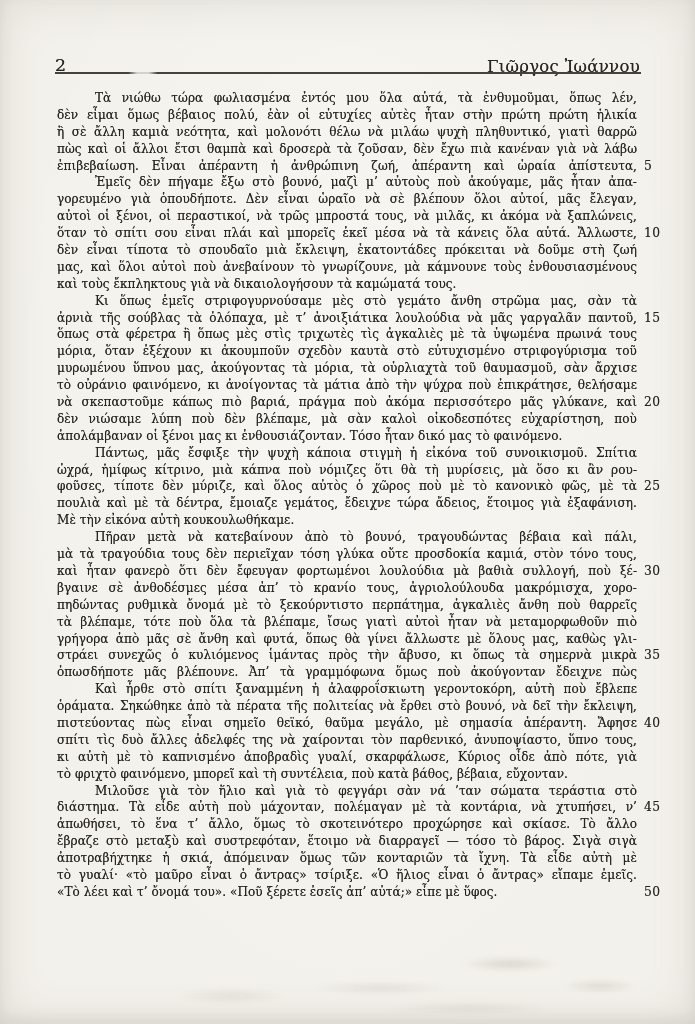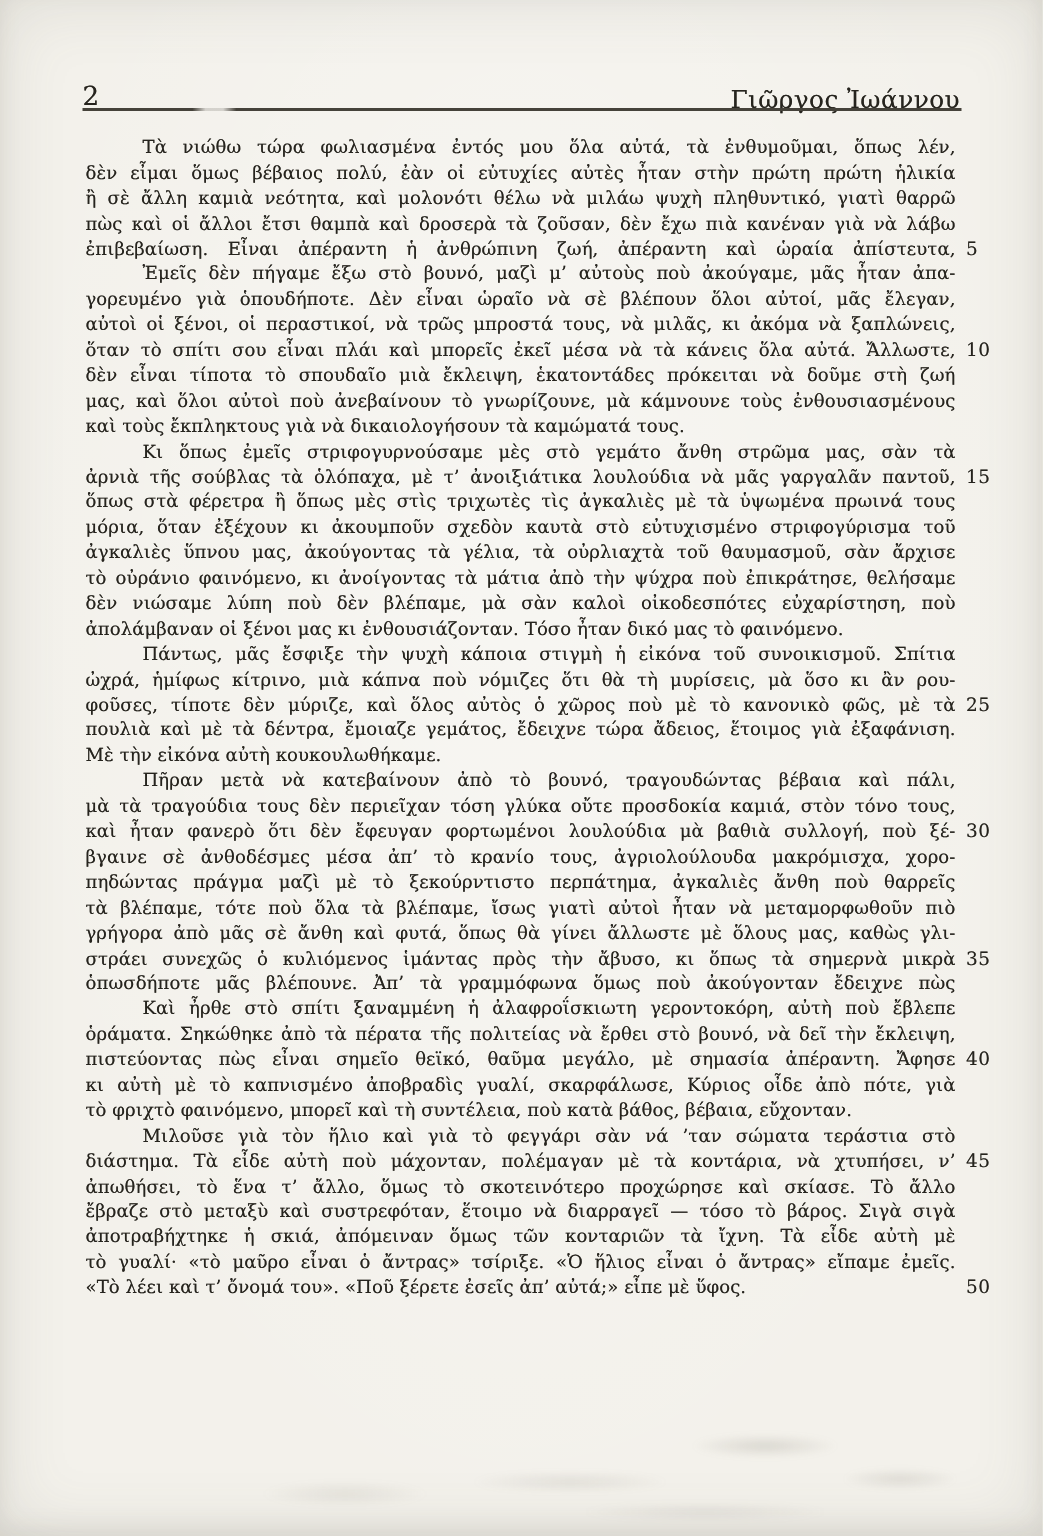--- a/index.html
+++ b/index.html
@@ -91,41 +91,43 @@
       <div class="line"><span class="line-text">γορευμένο γιὰ ὁπουδήποτε. Δὲν εἶναι ὡραῖο νὰ σὲ βλέπουν ὅλοι αὐτοί, μᾶς ἔλεγαν,</span></div>
       <div class="line"><span class="line-text">αὐτοὶ οἱ ξένοι, οἱ περαστικοί, νὰ τρῶς μπροστά τους, νὰ μιλᾶς, κι ἀκόμα νὰ ξαπλώνεις,</span></div>
       <div class="line"><span class="line-text">ὅταν τὸ σπίτι σου εἶναι πλάι καὶ μπορεῖς ἐκεῖ μέσα νὰ τὰ κάνεις ὅλα αὐτά. Ἄλλωστε,</span><span class="lineno">10</span></div>
       <div class="line"><span class="line-text">δὲν εἶναι τίποτα τὸ σπουδαῖο μιὰ ἔκλειψη, ἑκατοντάδες πρόκειται νὰ δοῦμε στὴ ζωή</span></div>
       <div class="line"><span class="line-text">μας, καὶ ὅλοι αὐτοὶ ποὺ ἀνεβαίνουν τὸ γνωρίζουνε, μὰ κάμνουνε τοὺς ἐνθουσιασμένους</span></div>
       <div class="line para-end"><span class="line-text">καὶ τοὺς ἔκπληκτους γιὰ νὰ δικαιολογήσουν τὰ καμώματά τους.</span></div>
       <div class="line indent"><span class="line-text">Κι ὅπως ἐμεῖς στριφογυρνούσαμε μὲς στὸ γεμάτο ἄνθη στρῶμα μας, σὰν τὰ</span></div>
       <div class="line"><span class="line-text">ἀρνιὰ τῆς σούβλας τὰ ὁλόπαχα, μὲ τ’ ἀνοιξιάτικα λουλούδια νὰ μᾶς γαργαλᾶν παντοῦ,</span><span class="lineno">15</span></div>
       <div class="line"><span class="line-text">ὅπως στὰ φέρετρα ἢ ὅπως μὲς στὶς τριχωτὲς τὶς ἀγκαλιὲς μὲ τὰ ὑψωμένα πρωινά τους</span></div>
       <div class="line"><span class="line-text">μόρια, ὅταν ἐξέχουν κι ἀκουμποῦν σχεδὸν καυτὰ στὸ εὐτυχισμένο στριφογύρισμα τοῦ</span></div>
-      <div class="line"><span class="line-text">ἀγκαλιὲς ὕπνου μας, ἀκούγοντας τὰ γέλια, τὰ οὐρλιαχτὰ τοῦ θαυμασμοῦ, σὰν ἄρχισε</span></div>
+      <div class="line"><span class="line-text">μυρωμένου ὕπνου μας, ἀκούγοντας τὰ μόρια, τὰ οὐρλιαχτὰ τοῦ θαυμασμοῦ, σὰν ἄρχισε</span></div>
       <div class="line"><span class="line-text">τὸ οὐράνιο φαινόμενο, κι ἀνοίγοντας τὰ μάτια ἀπὸ τὴν ψύχρα ποὺ ἐπικράτησε, θελήσαμε</span></div>
+      <div class="line"><span class="line-text">νὰ σκεπαστοῦμε κάπως πιὸ βαριά, πράγμα ποὺ ἀκόμα περισσότερο μᾶς γλύκανε, καὶ</span><span class="lineno">20</span></div>
       <div class="line"><span class="line-text">δὲν νιώσαμε λύπη ποὺ δὲν βλέπαμε, μὰ σὰν καλοὶ οἰκοδεσπότες εὐχαρίστηση, ποὺ</span></div>
       <div class="line para-end"><span class="line-text">ἀπολάμβαναν οἱ ξένοι μας κι ἐνθουσιάζονταν. Τόσο ἦταν δικό μας τὸ φαινόμενο.</span></div>
       <div class="line indent"><span class="line-text">Πάντως, μᾶς ἔσφιξε τὴν ψυχὴ κάποια στιγμὴ ἡ εἰκόνα τοῦ συνοικισμοῦ. Σπίτια</span></div>
       <div class="line"><span class="line-text">ὠχρά, ἡμίφως κίτρινο, μιὰ κάπνα ποὺ νόμιζες ὅτι θὰ τὴ μυρίσεις, μὰ ὅσο κι ἂν ρου-</span></div>
       <div class="line"><span class="line-text">φοῦσες, τίποτε δὲν μύριζε, καὶ ὅλος αὐτὸς ὁ χῶρος ποὺ μὲ τὸ κανονικὸ φῶς, μὲ τὰ</span><span class="lineno">25</span></div>
       <div class="line"><span class="line-text">πουλιὰ καὶ μὲ τὰ δέντρα, ἔμοιαζε γεμάτος, ἔδειχνε τώρα ἄδειος, ἕτοιμος γιὰ ἐξαφάνιση.</span></div>
       <div class="line para-end"><span class="line-text">Μὲ τὴν εἰκόνα αὐτὴ κουκουλωθήκαμε.</span></div>
       <div class="line indent"><span class="line-text">Πῆραν μετὰ νὰ κατεβαίνουν ἀπὸ τὸ βουνό, τραγουδώντας βέβαια καὶ πάλι,</span></div>
       <div class="line"><span class="line-text">μὰ τὰ τραγούδια τους δὲν περιεῖχαν τόση γλύκα οὔτε προσδοκία καμιά, στὸν τόνο τους,</span></div>
       <div class="line"><span class="line-text">καὶ ἦταν φανερὸ ὅτι δὲν ἔφευγαν φορτωμένοι λουλούδια μὰ βαθιὰ συλλογή, ποὺ ξέ-</span><span class="lineno">30</span></div>
       <div class="line"><span class="line-text">βγαινε σὲ ἀνθοδέσμες μέσα ἀπ’ τὸ κρανίο τους, ἀγριολούλουδα μακρόμισχα, χορο-</span></div>
-      <div class="line"><span class="line-text">πηδώντας πράγμα μαζὶ μὲ τὸ ξεκούρντιστο περπάτημα, ἀγκαλιὲς ἄνθη ποὺ θαρρεῖς</span></div>
+      <div class="line"><span class="line-text">πηδώντας ρυθμικὰ ὄνομά μὲ τὸ ξεκούρντιστο περπάτημα, ἀγκαλιὲς ἄνθη ποὺ θαρρεῖς</span></div>
       <div class="line"><span class="line-text">τὰ βλέπαμε, τότε ποὺ ὅλα τὰ βλέπαμε, ἴσως γιατὶ αὐτοὶ ἦταν νὰ μεταμορφωθοῦν πιὸ</span></div>
       <div class="line"><span class="line-text">γρήγορα ἀπὸ μᾶς σὲ ἄνθη καὶ φυτά, ὅπως θὰ γίνει ἄλλωστε μὲ ὅλους μας, καθὼς γλι-</span></div>
       <div class="line"><span class="line-text">στράει συνεχῶς ὁ κυλιόμενος ἱμάντας πρὸς τὴν ἄβυσο, κι ὅπως τὰ σημερνὰ μικρὰ</span><span class="lineno">35</span></div>
       <div class="line"><span class="line-text">ὁπωσδήποτε μᾶς βλέπουνε. Ἀπ’ τὰ γραμμόφωνα ὅμως ποὺ ἀκούγονταν ἔδειχνε πὼς</span></div>
       <div class="line indent"><span class="line-text">Καὶ ἦρθε στὸ σπίτι ξαναμμένη ἡ ἀλαφροΐσκιωτη γεροντοκόρη, αὐτὴ ποὺ ἔβλεπε</span></div>
       <div class="line"><span class="line-text">ὁράματα. Σηκώθηκε ἀπὸ τὰ πέρατα τῆς πολιτείας νὰ ἔρθει στὸ βουνό, νὰ δεῖ τὴν ἔκλειψη,</span></div>
       <div class="line"><span class="line-text">πιστεύοντας πὼς εἶναι σημεῖο θεϊκό, θαῦμα μεγάλο, μὲ σημασία ἀπέραντη. Ἄφησε</span><span class="lineno">40</span></div>
+      <div class="line"><span class="line-text">σπίτι τὶς δυὸ ἄλλες ἀδελφές της νὰ χαίρονται τὸν παρθενικό, ἀνυποψίαστο, ὕπνο τους,</span></div>
       <div class="line"><span class="line-text">κι αὐτὴ μὲ τὸ καπνισμένο ἀποβραδὶς γυαλί, σκαρφάλωσε, Κύριος οἶδε ἀπὸ πότε, γιὰ</span></div>
       <div class="line para-end"><span class="line-text">τὸ φριχτὸ φαινόμενο, μπορεῖ καὶ τὴ συντέλεια, ποὺ κατὰ βάθος, βέβαια, εὔχονταν.</span></div>
       <div class="line indent"><span class="line-text">Μιλοῦσε γιὰ τὸν ἥλιο καὶ γιὰ τὸ φεγγάρι σὰν νά ’ταν σώματα τεράστια στὸ</span></div>
       <div class="line"><span class="line-text">διάστημα. Τὰ εἶδε αὐτὴ ποὺ μάχονταν, πολέμαγαν μὲ τὰ κοντάρια, νὰ χτυπήσει, ν’</span><span class="lineno">45</span></div>
       <div class="line"><span class="line-text">ἀπωθήσει, τὸ ἕνα τ’ ἄλλο, ὅμως τὸ σκοτεινότερο προχώρησε καὶ σκίασε. Τὸ ἄλλο</span></div>
       <div class="line"><span class="line-text">ἔβραζε στὸ μεταξὺ καὶ συστρεφόταν, ἕτοιμο νὰ διαρραγεῖ — τόσο τὸ βάρος. Σιγὰ σιγὰ</span></div>
       <div class="line"><span class="line-text">ἀποτραβήχτηκε ἡ σκιά, ἀπόμειναν ὅμως τῶν κονταριῶν τὰ ἴχνη. Τὰ εἶδε αὐτὴ μὲ</span></div>
       <div class="line"><span class="line-text">τὸ γυαλί· «τὸ μαῦρο εἶναι ὁ ἄντρας» τσίριξε. «Ὁ ἥλιος εἶναι ὁ ἄντρας» εἴπαμε ἐμεῖς.</span></div>
       <div class="line para-end"><span class="line-text">«Τὸ λέει καὶ τ’ ὄνομά του». «Ποῦ ξέρετε ἐσεῖς ἀπ’ αὐτά;» εἶπε μὲ ὕφος.</span><span class="lineno">50</span></div>
     </div>

